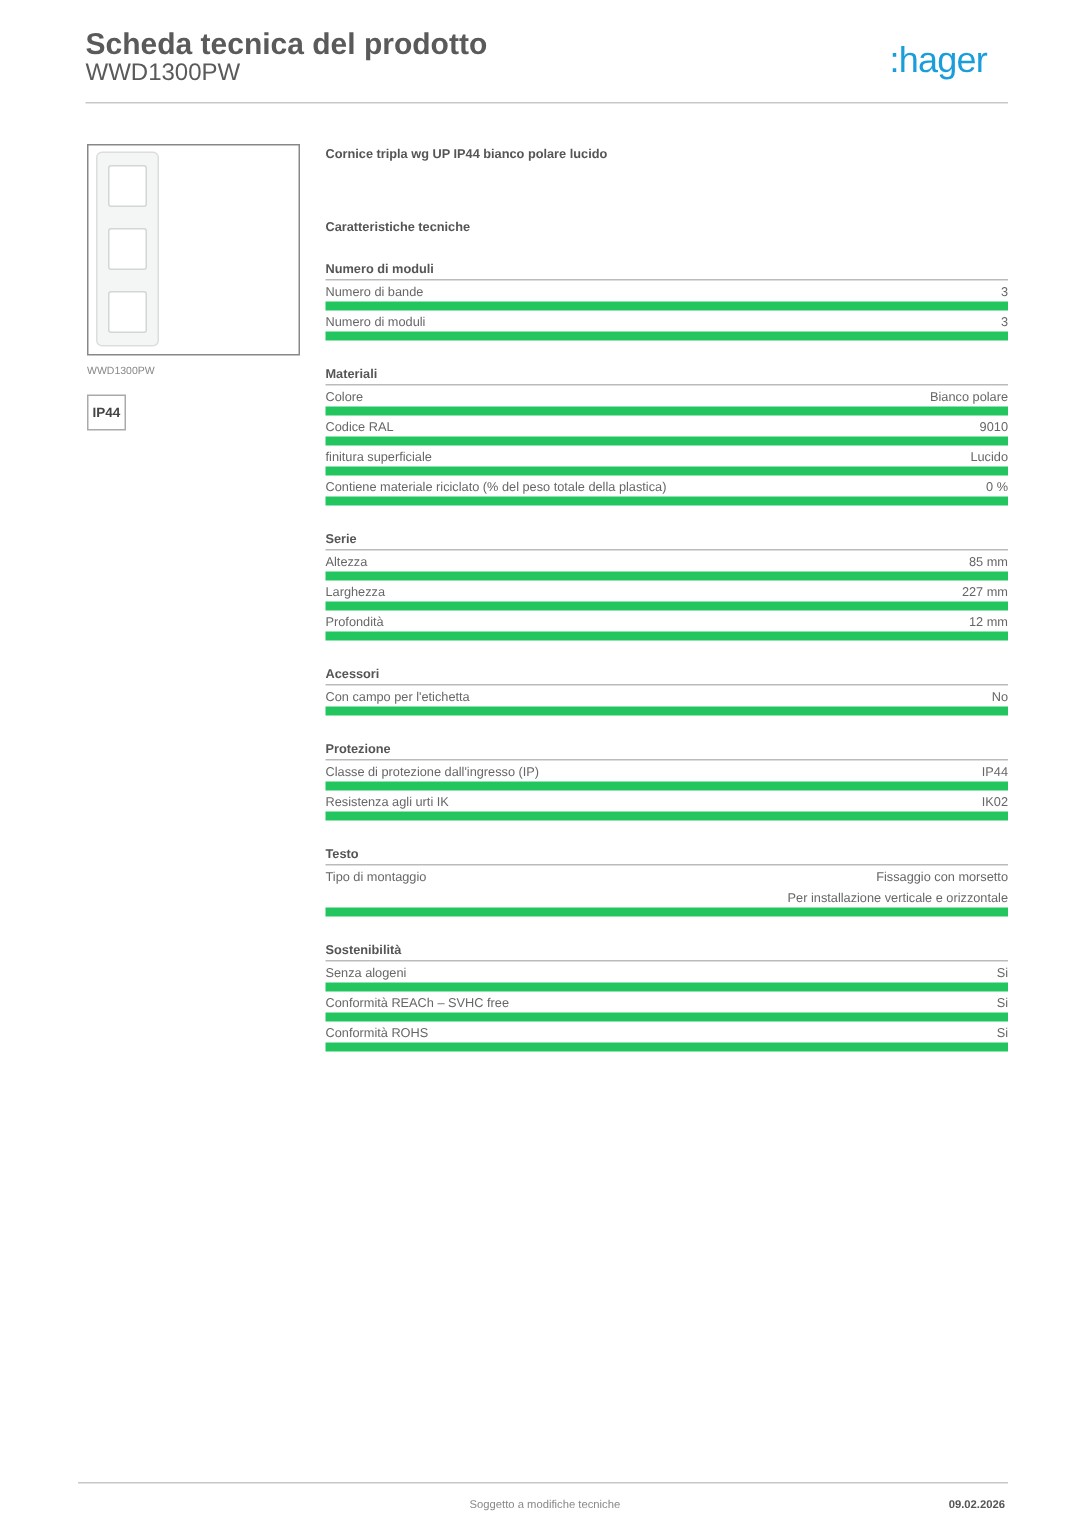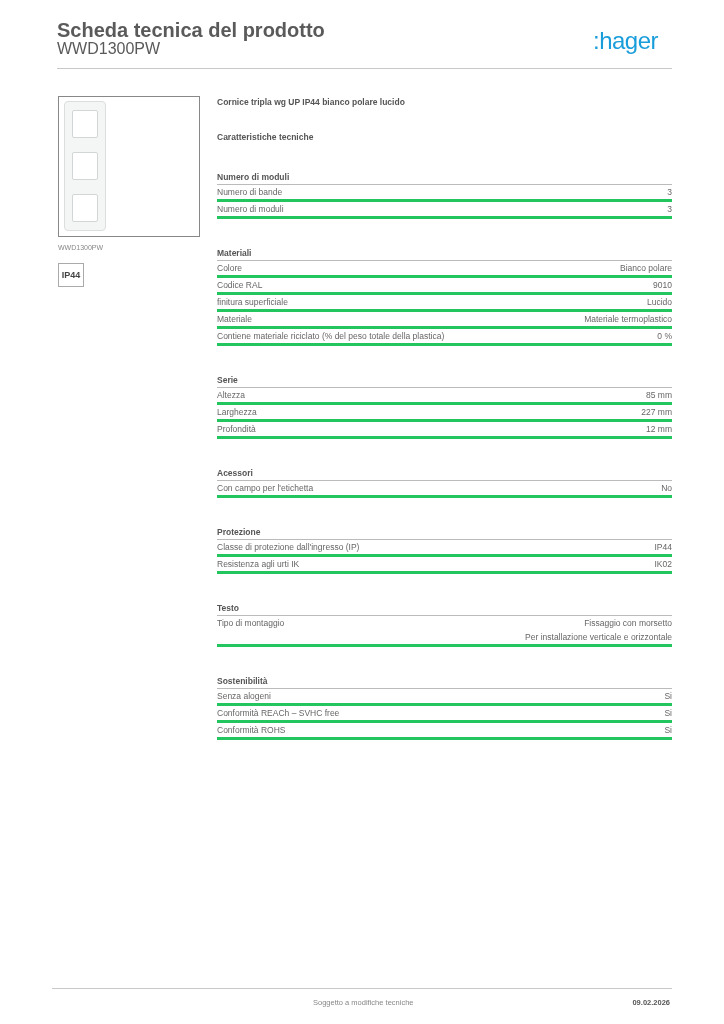--- a/index.html
+++ b/index.html
@@ -11,24 +11,24 @@
   .header-rule { position: absolute; left: 57px; right: 52px; top: 68px; height: 1px; background: #c8c8c8; }
 
   .product-image { position: absolute; left: 58px; top: 96px; width: 142px; height: 141px; border: 1px solid #888; box-sizing: border-box; }
   .frame { position: absolute; left: 5px; top: 4px; width: 42px; height: 130px; background: #f4f5f5; border: 1px solid #dcdede; border-radius: 4px; box-sizing: border-box; }
   .frame .win { position: absolute; left: 7px; width: 26px; height: 28px; background: #fff; border: 1px solid #d3d6d6; border-radius: 2px; box-sizing: border-box; }
   .img-caption { position: absolute; left: 58px; top: 244px; font-size: 7px; color: #888; }
   .ip-badge { position: absolute; left: 58px; top: 263px; width: 26px; height: 24px; border: 1px solid #aaa; box-sizing: border-box; font-size: 9px; font-weight: bold; color: #444; text-align: center; line-height: 22px; }
 
   .content { position: absolute; left: 217px; top: 96px; width: 455px; }
   .product-name { font-size: 8.5px; font-weight: bold; color: #555; height: 12px; line-height: 12px; }
-  .section-heading { font-size: 8.5px; font-weight: bold; color: #555; margin-top: 23px; height: 12px; line-height: 12px; }
-  .group { margin-top: 28px; }
+  .section-heading { font-size: 8.5px; font-weight: bold; color: #555; margin-top: 37px; height: 12px; line-height: 12px; }
+  .group { margin-top: 16px; }
   .group-title { font-size: 8.5px; font-weight: bold; color: #555; line-height: 12px; height: 13px; border-bottom: 1px solid #bbb; }
-  .row { display: flex; justify-content: space-between; font-size: 8.5px; color: #666; line-height: 14px; border-bottom: 3px solid #22c55e; }
+  .row { display: flex; justify-content: space-between; font-size: 8.5px; color: #666; line-height: 14px; border-bottom: 6px solid #22c55e; }
   .row .val { text-align: right; white-space: pre-line; }
 
   .footer-rule { position: absolute; left: 52px; right: 52px; top: 988px; height: 1px; background: #c8c8c8; }
   .footer-left { position: absolute; left: 57px; top: 1056px; font-size: 7.5px; font-weight: bold; color: #555; }
   .footer-center { position: absolute; left: 313px; top: 998px; font-size: 7.5px; color: #888; }
   .footer-right { position: absolute; right: 54px; top: 998px; font-size: 7.5px; font-weight: bold; color: #555; }
 </style>
 </head>
 <body>
 
@@ -71,24 +71,20 @@
         <span>Colore</span>
         <span class="val">Bianco polare</span>
       </div>
     <div class="row">
         <span>Codice RAL</span>
         <span class="val">9010</span>
       </div>
     <div class="row">
         <span>finitura superficiale</span>
         <span class="val">Lucido</span>
-      </div>
-    <div class="row">
-        <span>Materiale</span>
-        <span class="val">Materiale termoplastico</span>
       </div>
     <div class="row">
         <span>Contiene materiale riciclato (% del peso totale della plastica)</span>
         <span class="val">0 %</span>
       </div>
   </div>
 
   <div class="group">
     <div class="group-title">Serie</div>
     <div class="row">

